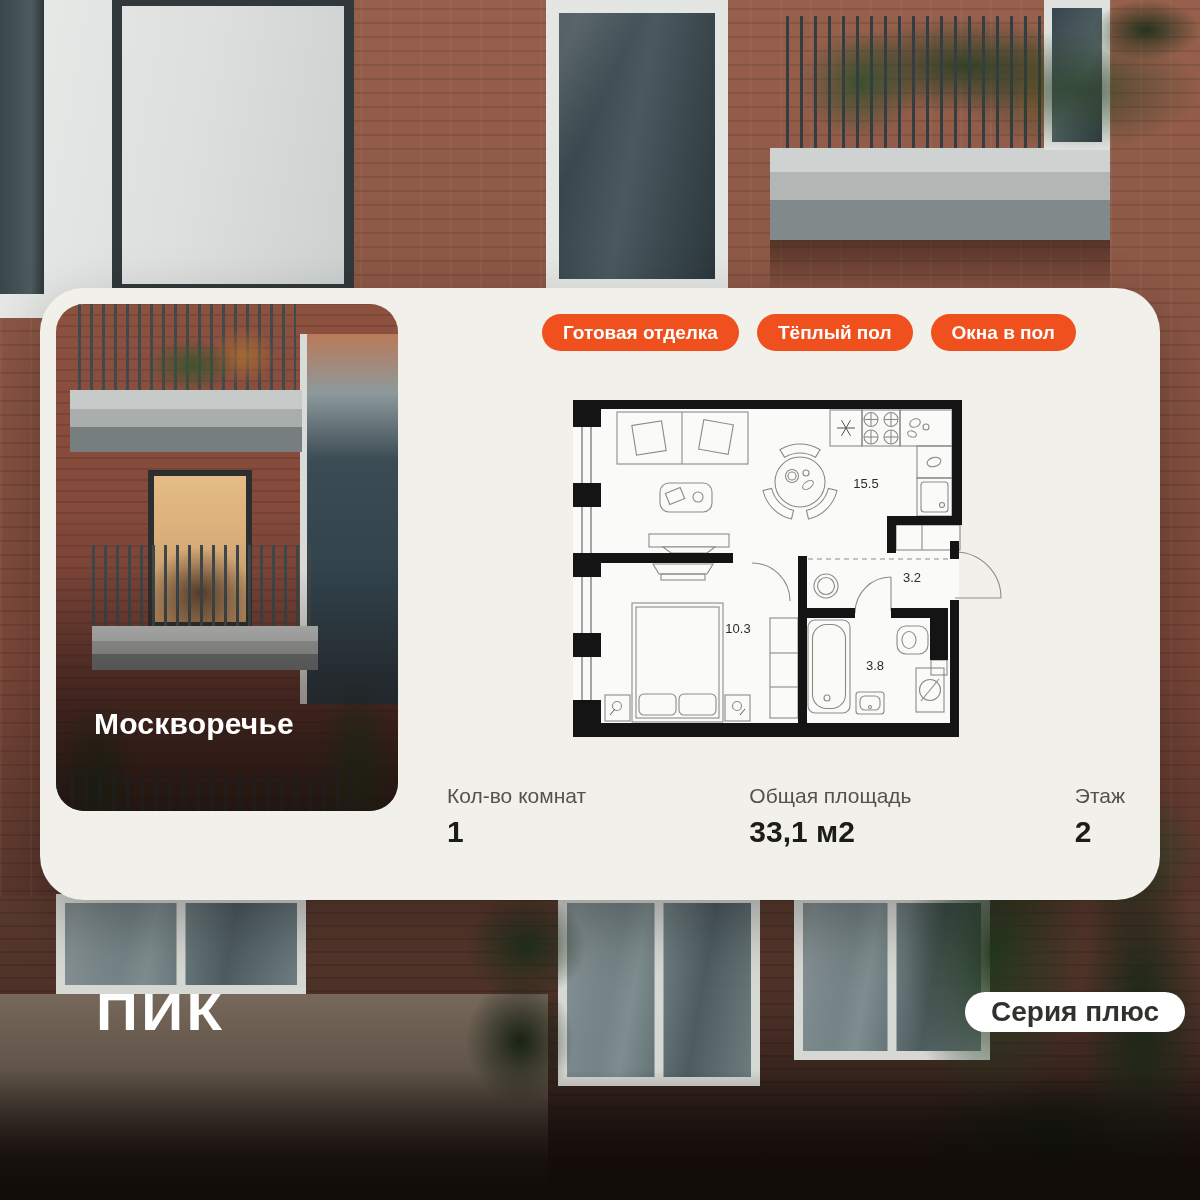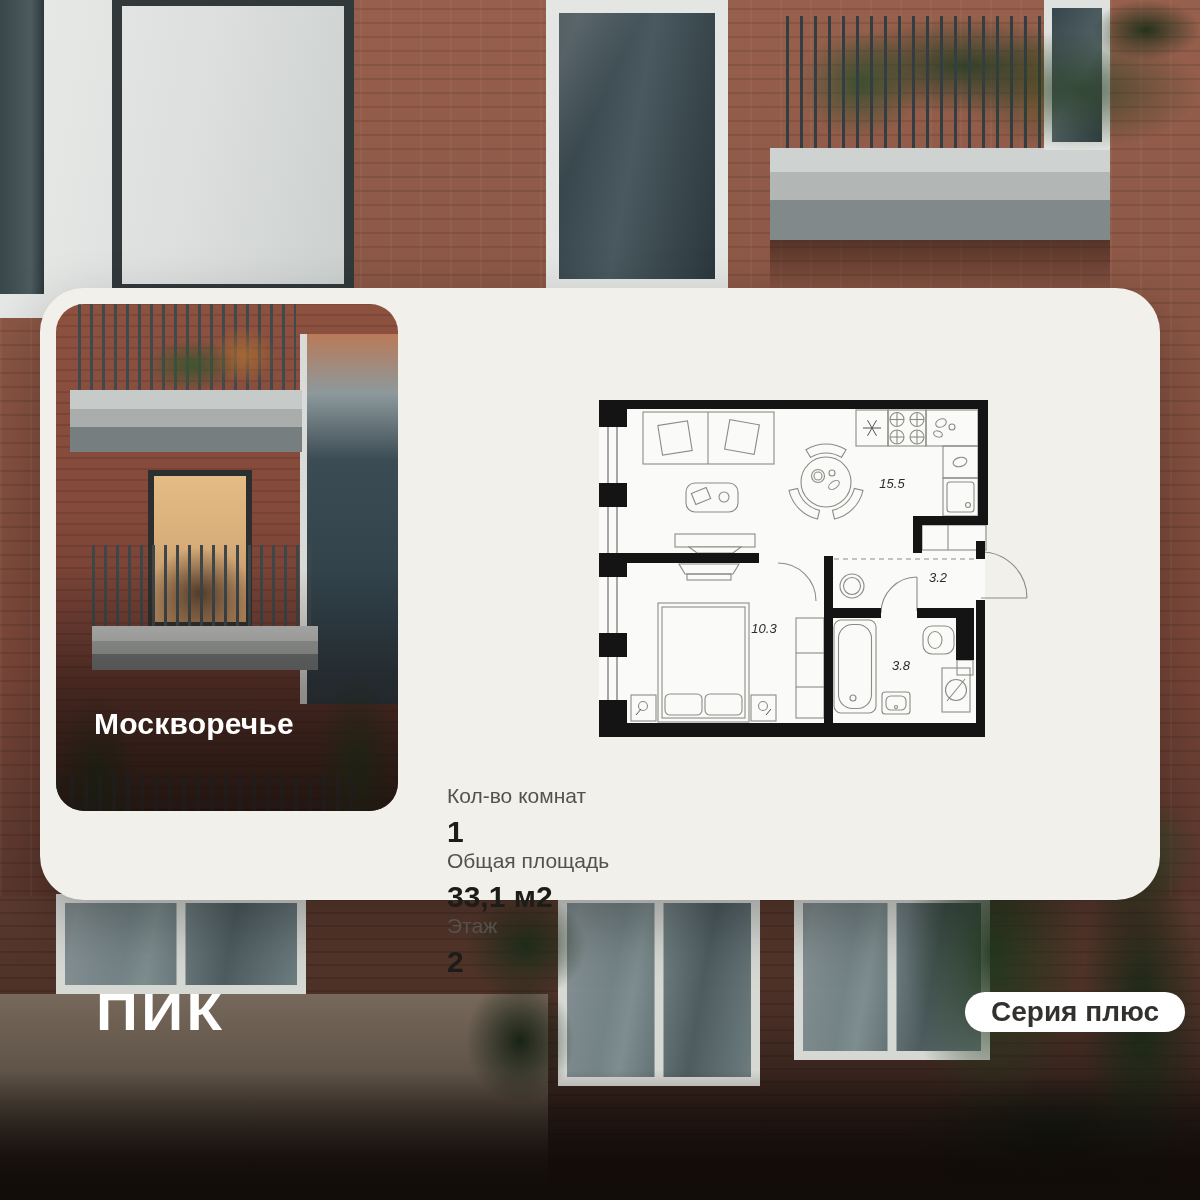--- a/index.html
+++ b/index.html
@@ -111,30 +111,30 @@
   .ph-shade{position:absolute;left:0;top:0;width:100%;height:100%;
     background:linear-gradient(180deg,transparent 52%, rgba(28,17,12,.38) 76%, rgba(22,13,9,.55) 100%);}
   .ph-name{position:absolute;left:38px;bottom:70px;color:#fff;font-size:30px;font-weight:bold;letter-spacing:.2px;}
 
   
   .badges{left:502px;top:26px;display:flex;gap:18px;}
   .badge{height:37px;line-height:37px;padding:0 21px;border-radius:19px;background:#f0501e;
     color:#fff;font-size:19px;font-weight:bold;white-space:nowrap;}
 
   
-  .plan{left:551px;top:105px;width:445px;height:345px;font-style:italic;}
+  .plan{left:525px;top:105px;width:445px;height:345px;}
   .plan svg{display:block;width:100%;height:100%;}
   .plan text{font-family:"Liberation Sans",sans-serif;font-size:13px;fill:#2e2c28;}
   .wall{fill:#141414;}
   .thin{fill:none;stroke:#8b8b86;stroke-width:1.1;}
   .thinf{fill:#fafaf8;stroke:#8b8b86;stroke-width:1.1;}
   .glass{stroke:#55534e;stroke-width:1;}
 
   
-  .stats{left:407px;top:496px;width:678px;display:flex;justify-content:space-between;flex-direction:column;}
+  .stats{left:407px;top:496px;width:678px;display:flex;justify-content:space-between;}
   .stat .lbl{font-size:21px;color:#54524d;}
   .stat .val{font-size:30px;font-weight:bold;color:#1c1c1a;margin-top:7px;}
 </style>
 </head>
 <body>
 
 <div class="stage">
 
   <div class="abs bg-base"></div>
   <div class="abs tl-white"></div>
@@ -171,20 +171,25 @@
       <div class="ph-slabT"></div>
       <div class="ph-winM"></div>
       <div class="ph-railM"></div>
       <div class="ph-slabM"></div>
       <div class="ph-foliage"></div>
       <div class="ph-railB"></div>
       <div class="ph-shade"></div>
       <div class="ph-name">Москворечье</div>
     </div>
 
+    <div class="abs badges">
+      <div class="badge">Готовая отделка</div>
+      <div class="badge">Тёплый пол</div>
+      <div class="badge">Окна в пол</div>
+    </div>
 
     <div class="abs plan">
       <svg viewBox="0 0 445 345">
 
         <rect x="8" y="7" width="386" height="337" fill="#fafaf8"></rect>
 
         <g>
           <rect class="thinf" x="52" y="19" width="131" height="52"></rect>
           <line class="thin" x1="117" y1="19" x2="117" y2="71"></line>
           <rect class="thinf" x="69" y="30" width="30" height="30" transform="rotate(-9 84 45)"></rect>

